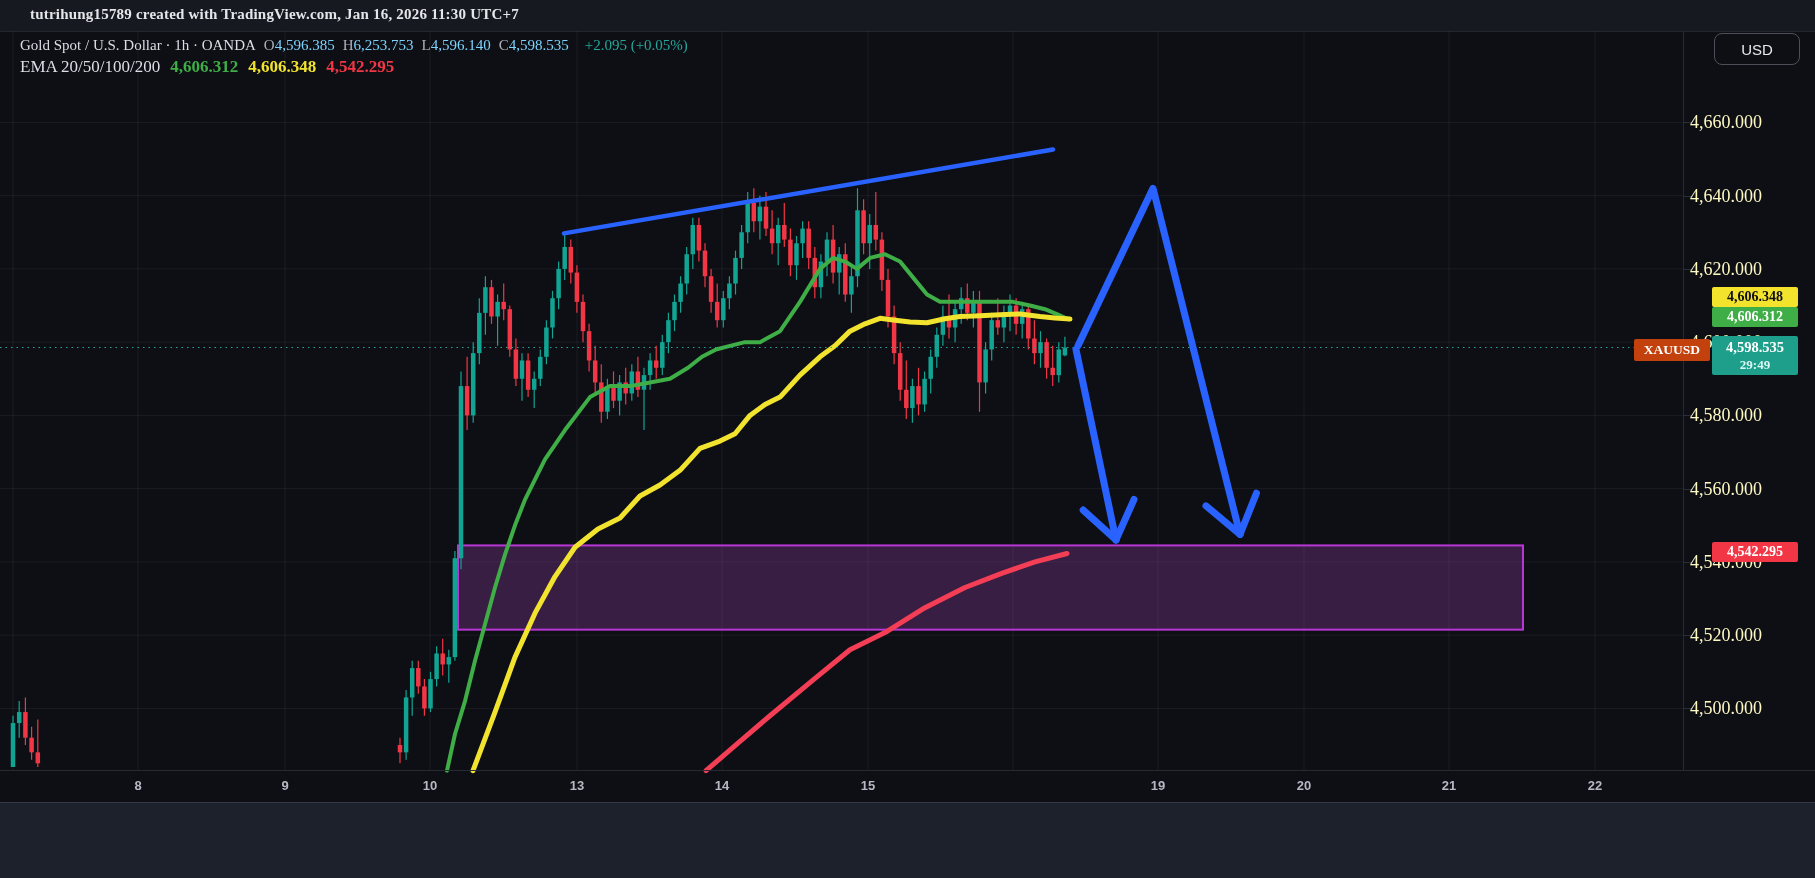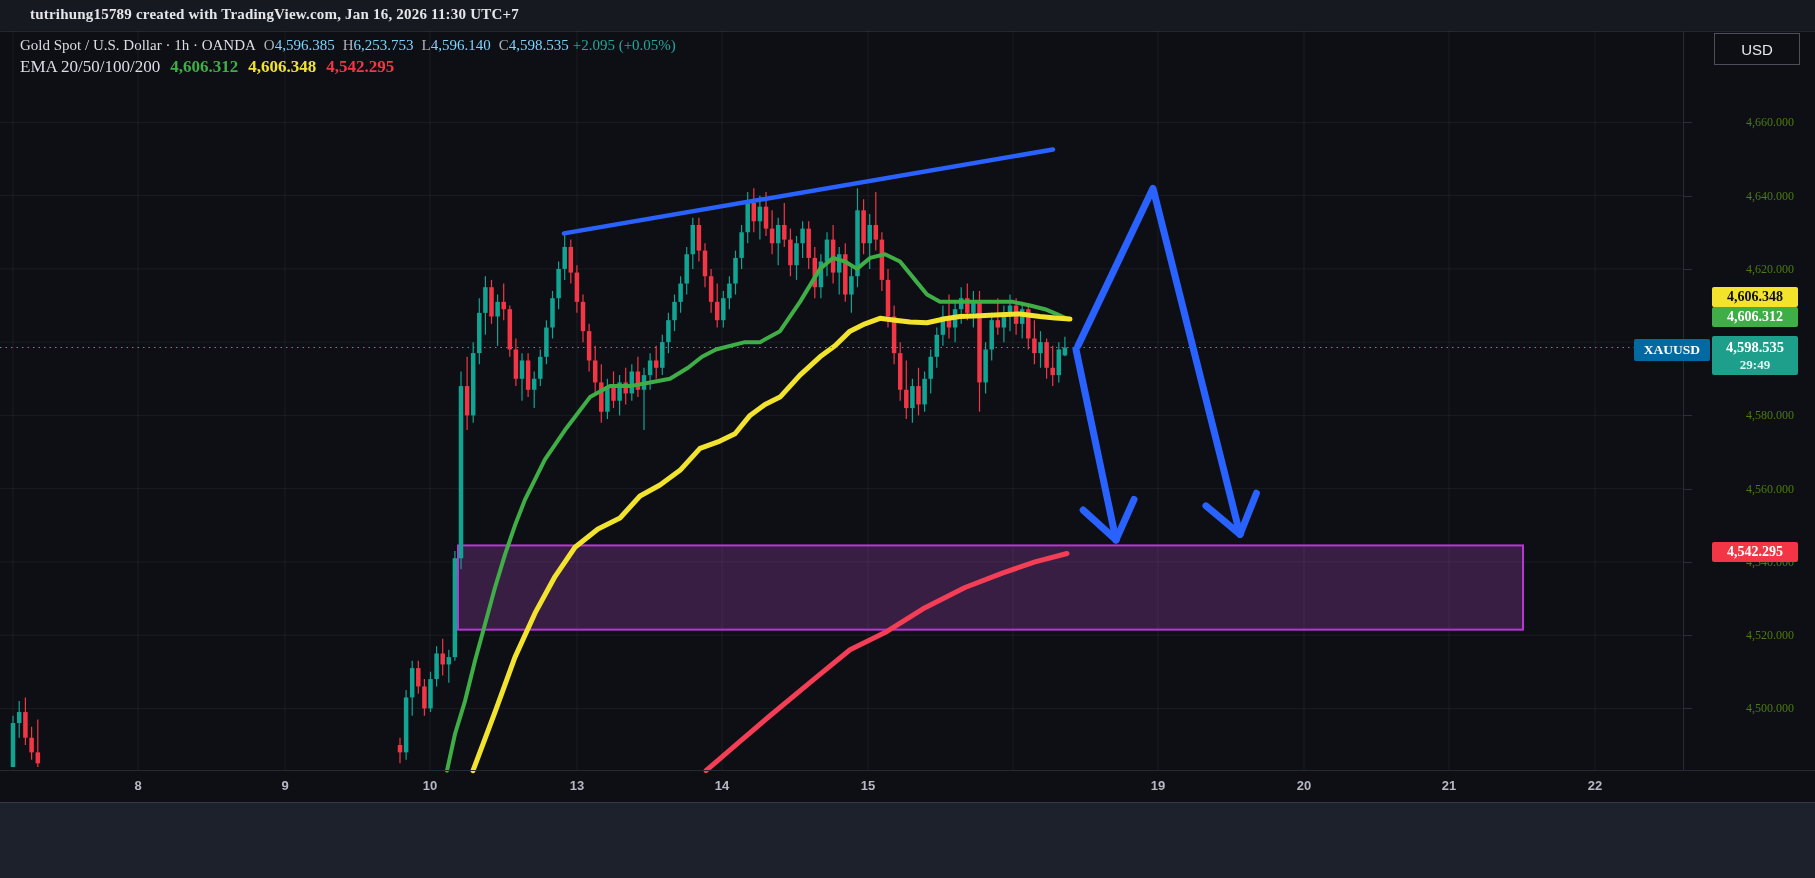--- a/index.html
+++ b/index.html
@@ -7,29 +7,29 @@
        font-family:"Liberation Serif","DejaVu Serif",serif;
        -webkit-font-smoothing:antialiased;}
   .abs{position:absolute;}
   #topbar{left:0;top:0;width:1815px;height:31px;background:#171921;
           border-bottom:1px solid #23262f;}
   #attribution{left:30px;top:6px;font-size:15px;font-weight:700;color:#e5e6ea;letter-spacing:.2px;}
   #legend1{left:20px;top:37px;font-size:15px;color:#dcdee6;white-space:nowrap;}
   #legend2{left:20px;top:57px;font-size:17px;color:#dcdee6;white-space:nowrap;}
   .ohlc-label{color:#aeb1bb;margin-left:8px;}
   .ohlc-val{color:#7dd3fc;}
-  .chg{color:#26a69a;margin-left:4px;}
+  .chg{color:#26a69a;margin-left:16px;}
   .ema-val{margin-left:10px;font-weight:700;}
-  #usd-btn{left:1714px;top:33px;width:84px;height:30px;border:1.5px solid #4c4f59;border-radius:0;
+  #usd-btn{left:1714px;top:33px;width:84px;height:30px;border:1.5px solid #4c4f59;border-radius:8px;
            color:#e8e9ec;font-size:15px;display:flex;align-items:center;justify-content:center;
            font-family:"Liberation Sans","DejaVu Sans",sans-serif;cursor:pointer;background:transparent;}
   #svg-layer{left:0;top:0;}
   .axis-border-v{left:1683px;top:31px;width:1px;height:740px;background:#262a34;}
   .axis-border-h{left:0;top:770px;width:1815px;height:1px;background:#262a34;}
-  .plabel{position:absolute;left:1690px;width:104px;text-align:right;font-size:12px;color:#4d7c0f;height:16px;line-height:16px;}
+  .plabel{position:absolute;left:1690px;width:104px;font-size:18px;color:#fef9c3;height:16px;line-height:16px;}
   .ptick{position:absolute;left:1683px;width:9px;height:1px;background:#2a2e39;}
   .pill{position:absolute;left:1712px;width:86px;text-align:center;font-size:14px;font-weight:700;
         border-radius:2px;padding:2px 0;}
   #cur-pill{left:1712px;width:86px;border-radius:2px;text-align:center;color:#fff;}
   #cur-price{font-size:14.5px;font-weight:700;line-height:19px;}
   #cur-countdown{font-size:13px;line-height:16px;color:rgba(235,255,250,.92);}
   #sym-tag{left:1634px;width:76px;text-align:center;color:#fff;font-size:13.5px;font-weight:700;
            border-radius:2px;line-height:22px;height:22px;}
   .tlabel{position:absolute;top:778px;width:40px;margin-left:-20px;text-align:center;
           font-size:13px;font-weight:700;color:#b6b9c3;
@@ -356,18 +356,18 @@
     <div class="tlabel" style="left: 1158px;">19</div>
     <div class="tlabel" style="left: 1304px;">20</div>
     <div class="tlabel" style="left: 1449px;">21</div>
     <div class="tlabel" style="left: 1595px;">22</div>
   </div>
 
 <div class="abs pill" id="cur-pill" style="top: 336px; background: rgb(29, 159, 139);">
   <div id="cur-price">4,598.535</div>
   <div id="cur-countdown">29:49</div>
 </div>
-<div class="abs" id="sym-tag" style="top: 339px; background: #0369a1;">XAUUSD</div>
+<div class="abs" id="sym-tag" style="top: 339px; background: #c2410c;">XAUUSD</div>
 
 <div class="abs" id="footer">
   
   
 </div>
 
 </body></html>

